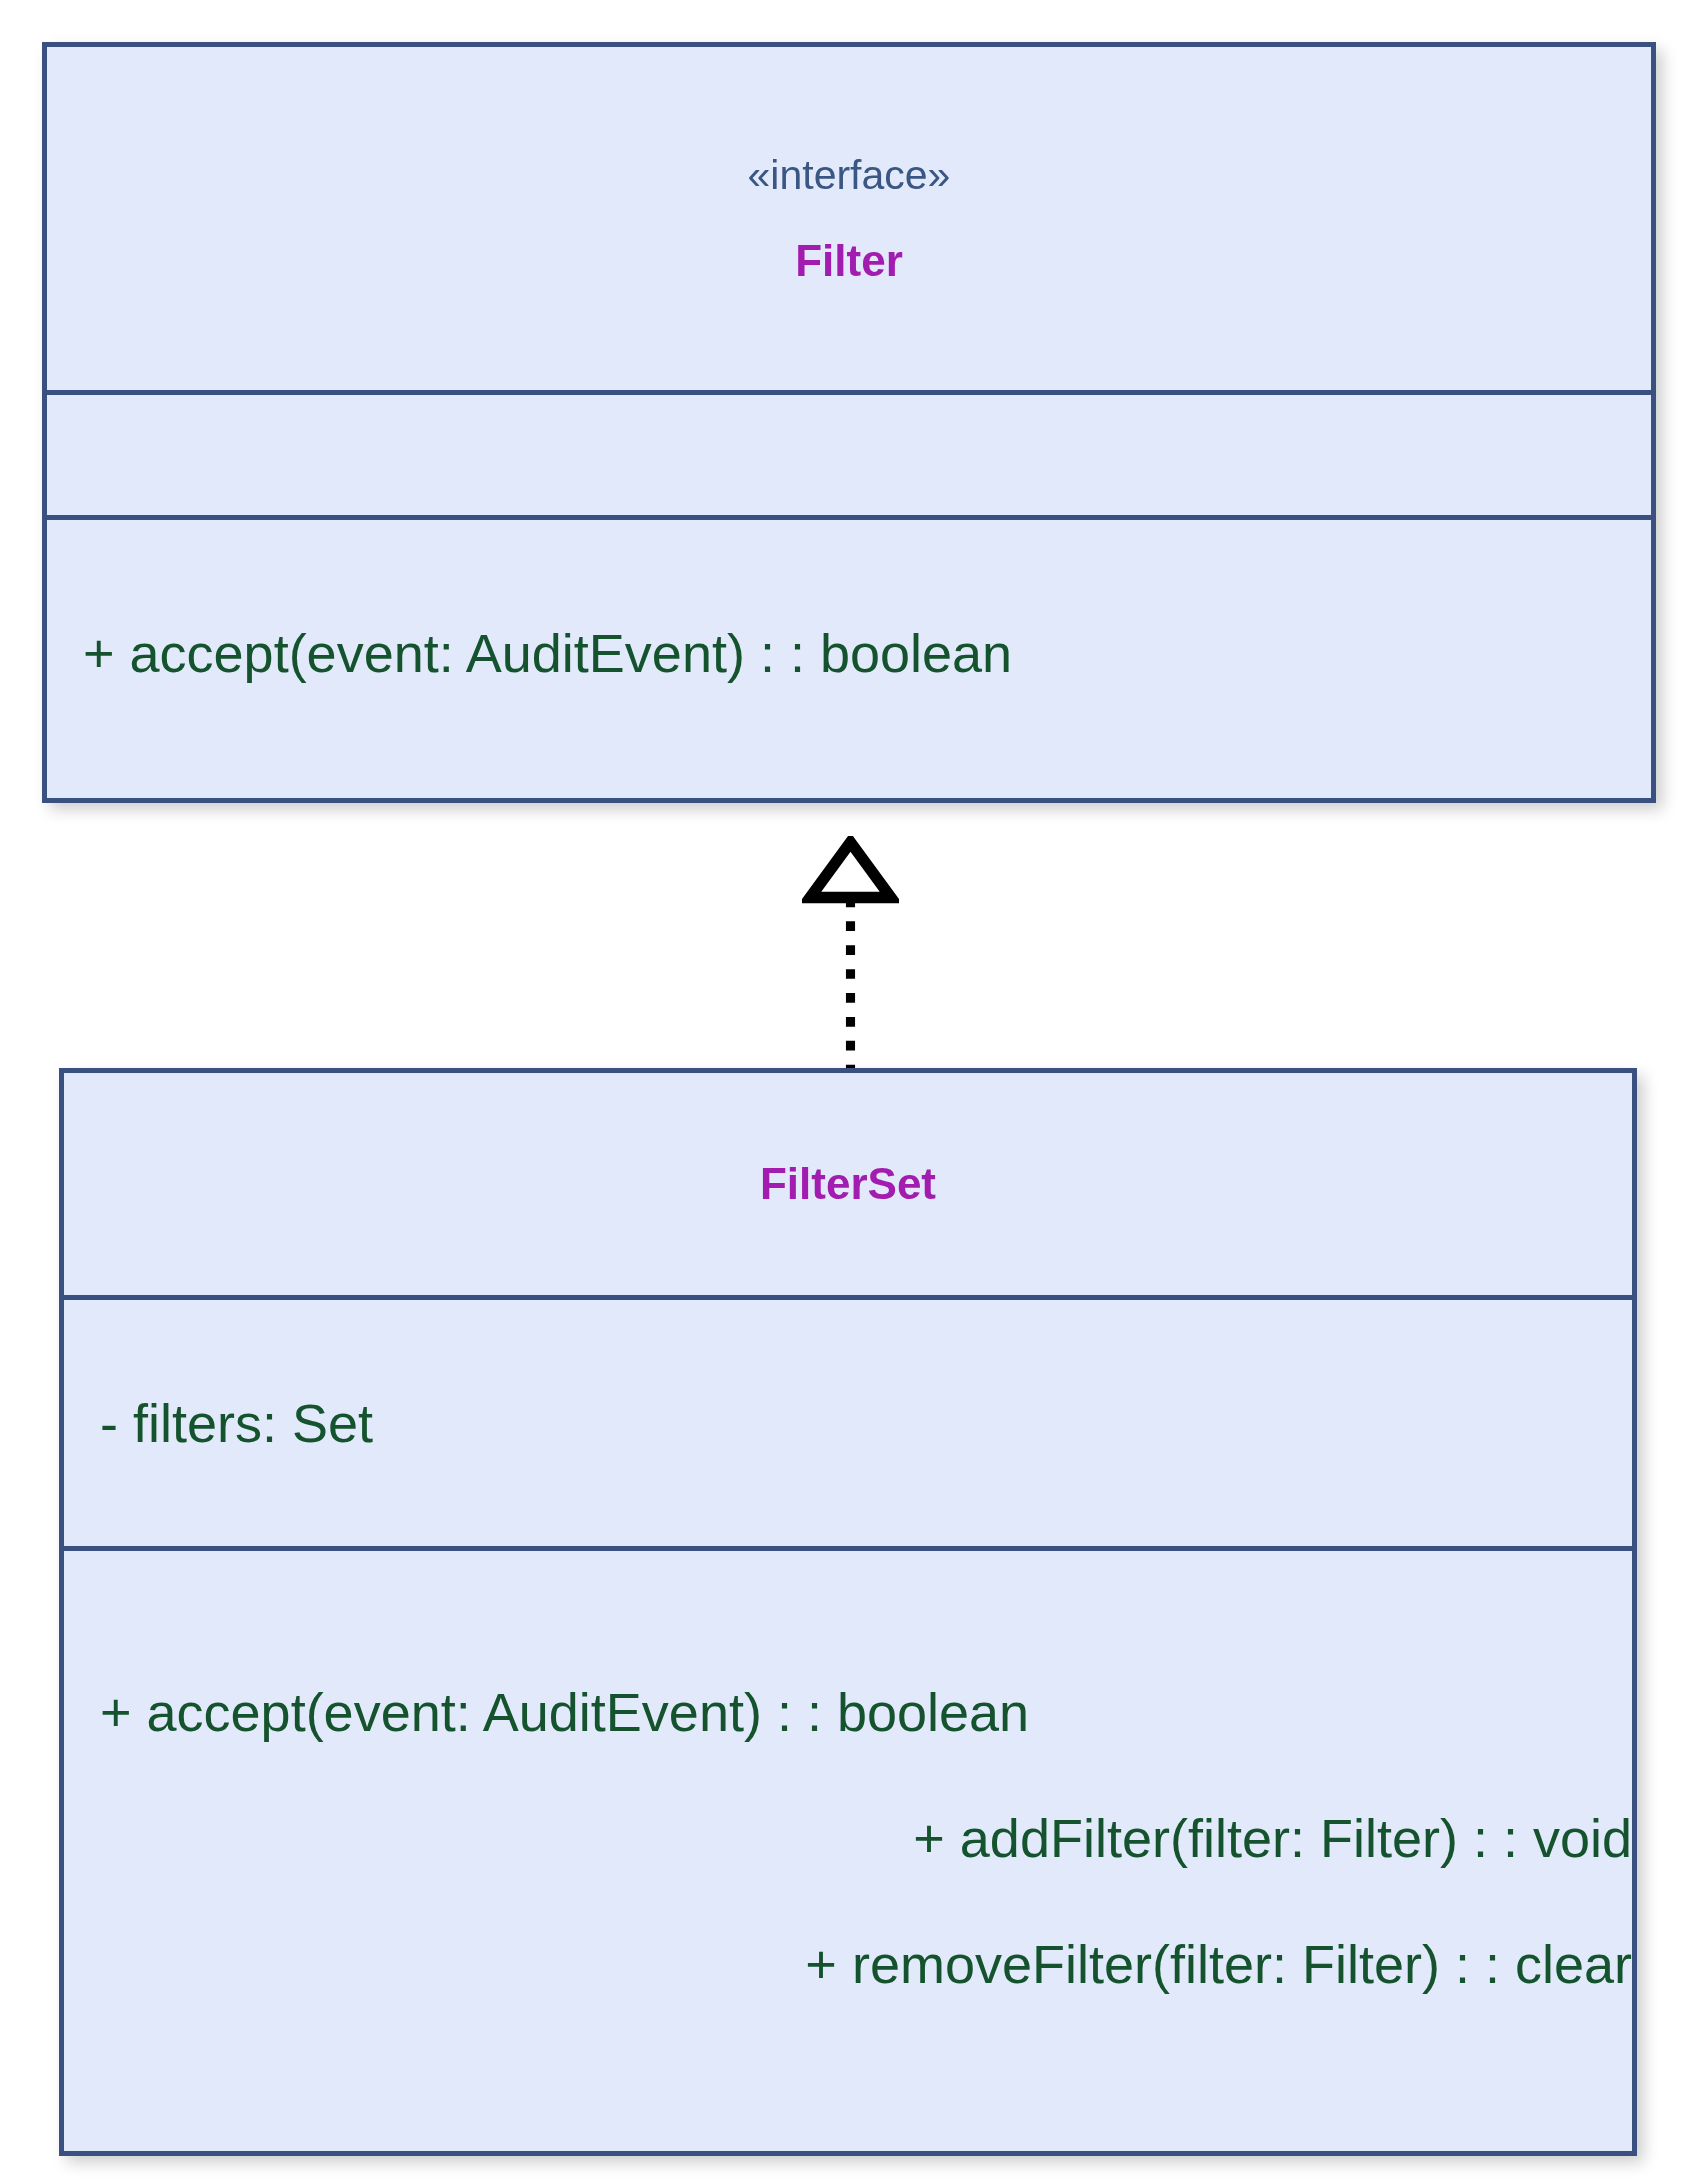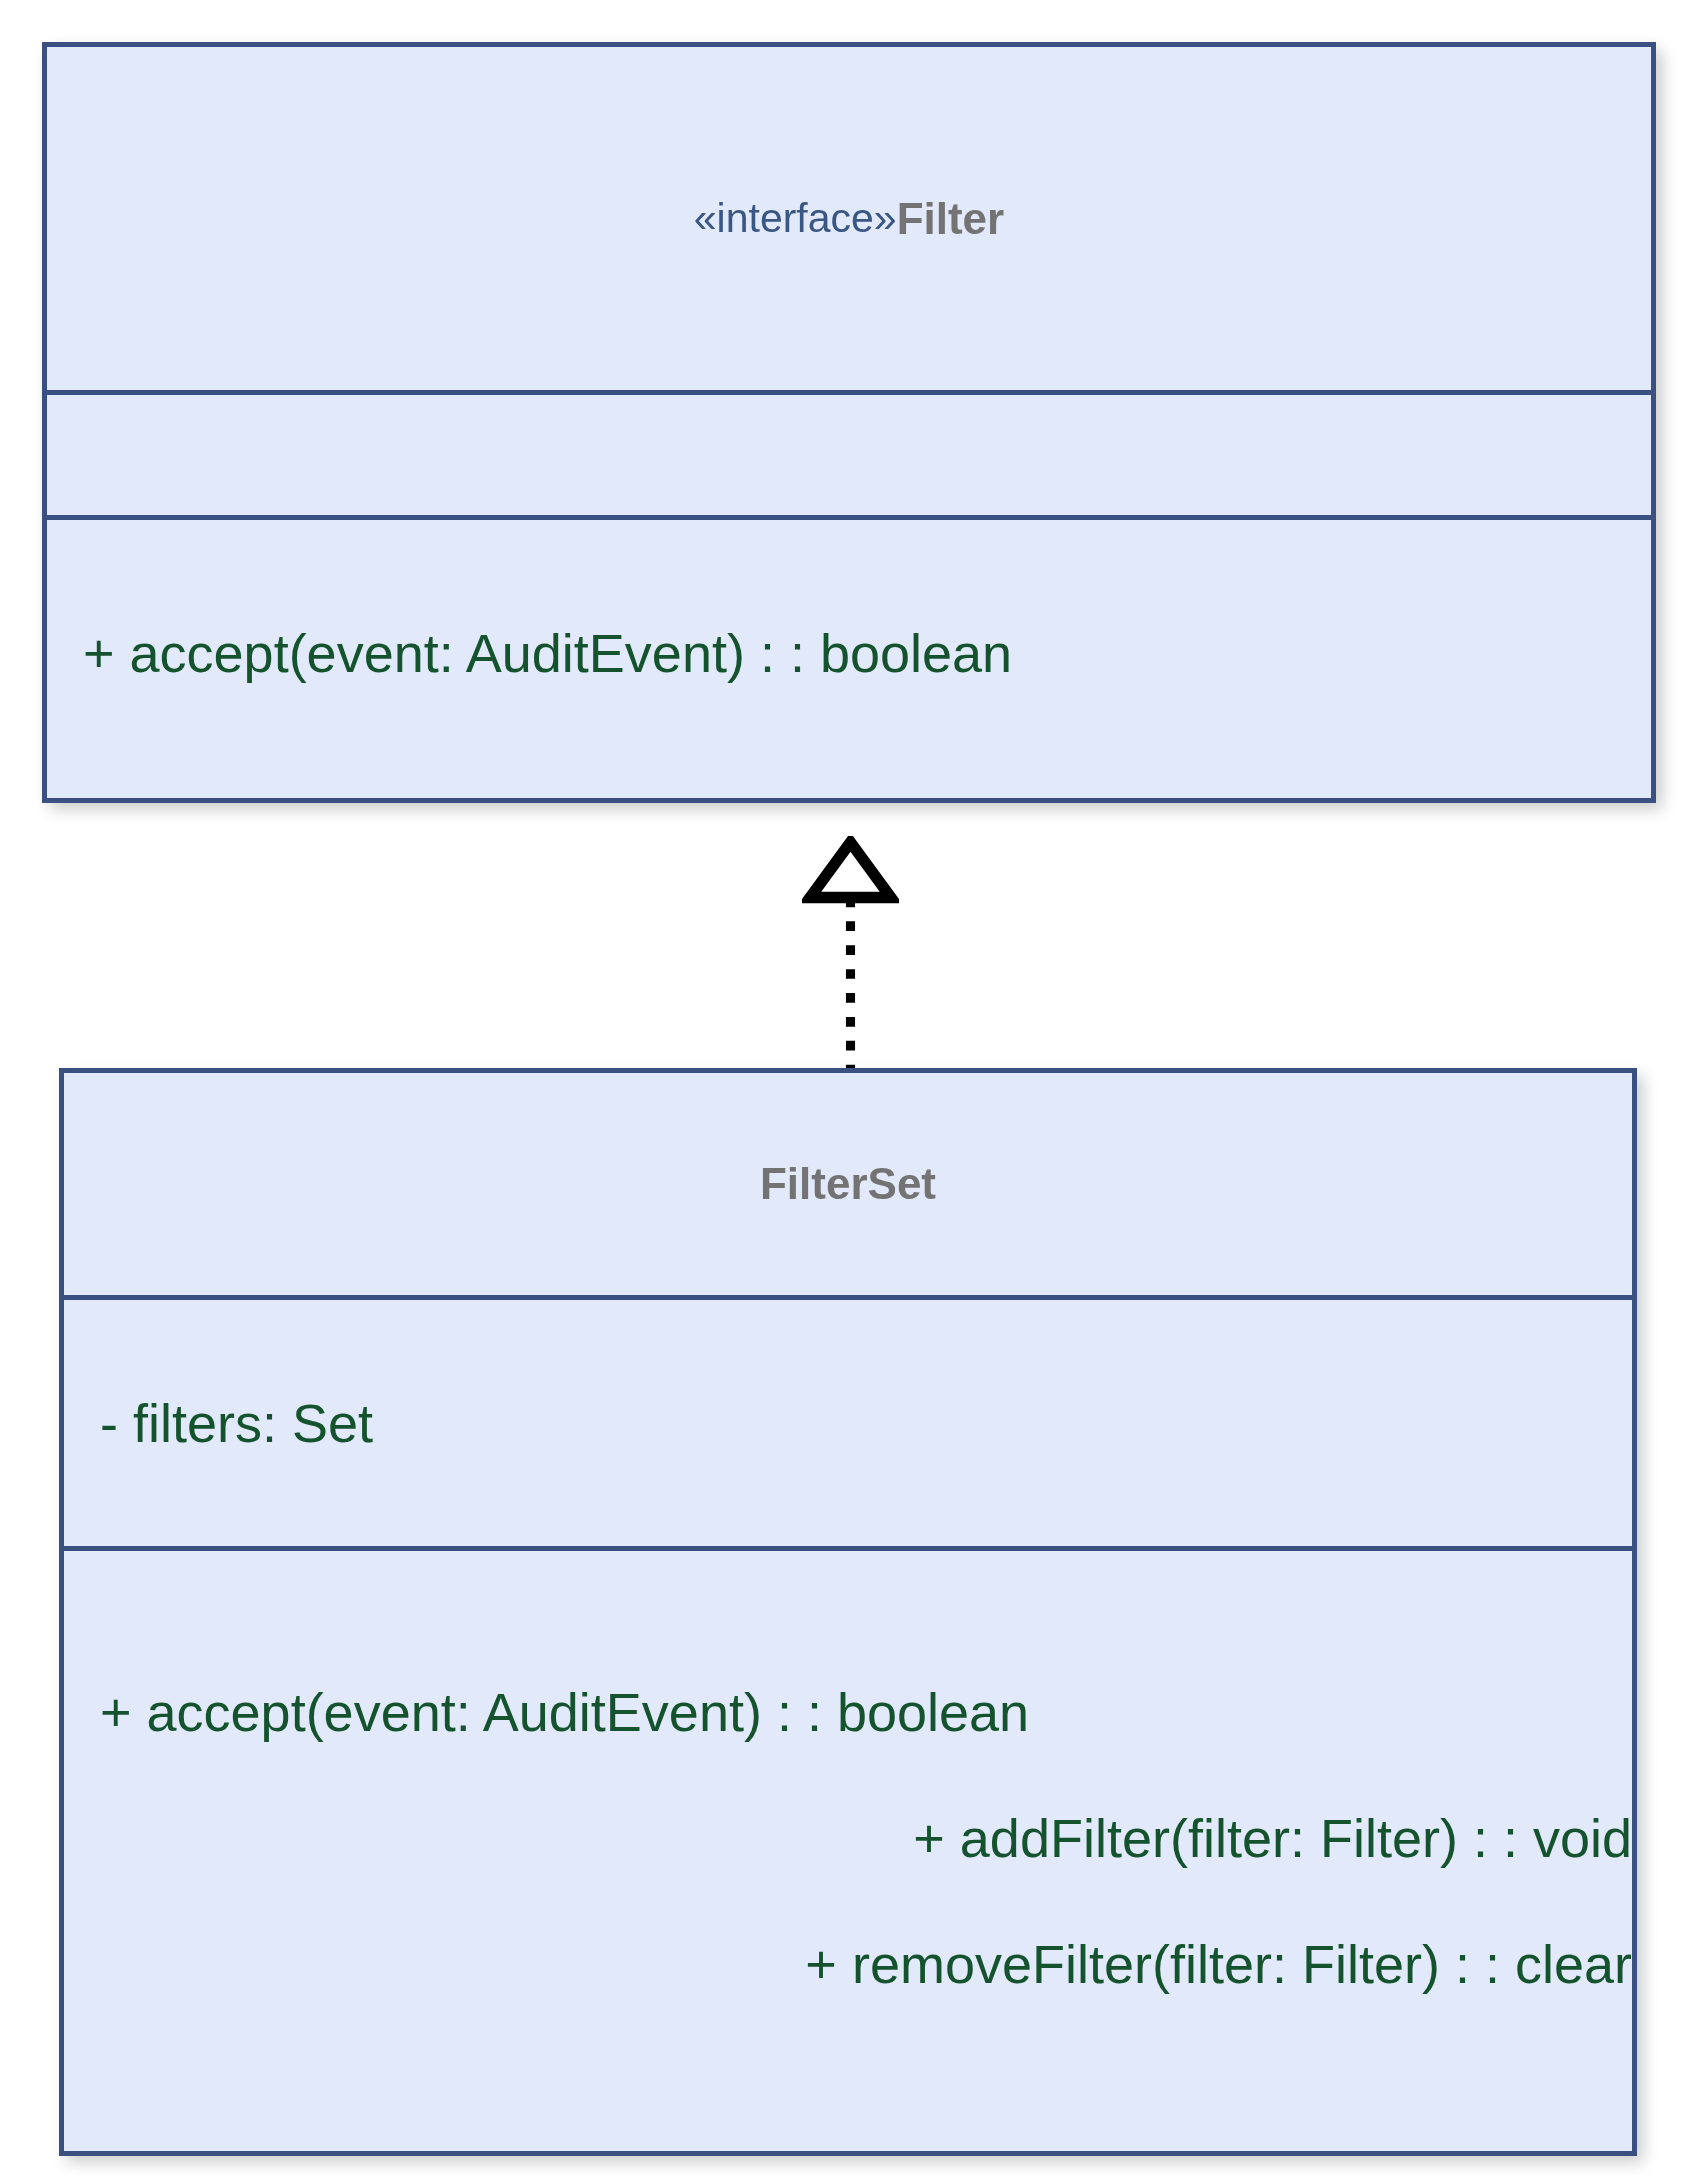--- a/index.html
+++ b/index.html
@@ -33,33 +33,33 @@
     box-sizing: border-box;
     position: relative;
   }
   .compartment + .compartment {
     border-top: 5.7px solid #3a5080;
   }
 
   
   .cmp-header {
     display: flex;
-    flex-direction: row;
+    flex-direction: column;
     align-items: center;
     justify-content: center;
     text-align: center;
   }
   .stereotype {
     color: #3a5682;
     font-size: 41px;
     font-weight: 400;
     line-height: 1.0;
   }
   .class-name {
-    color: #737373;
+    color: #a21caf;
     font-size: 44px;
     font-weight: bold;
     line-height: 1.0;
   }
   .header-gap { height: 43px; }
 
   
   .cmp-members {
     display: flex;
     flex-direction: column;

